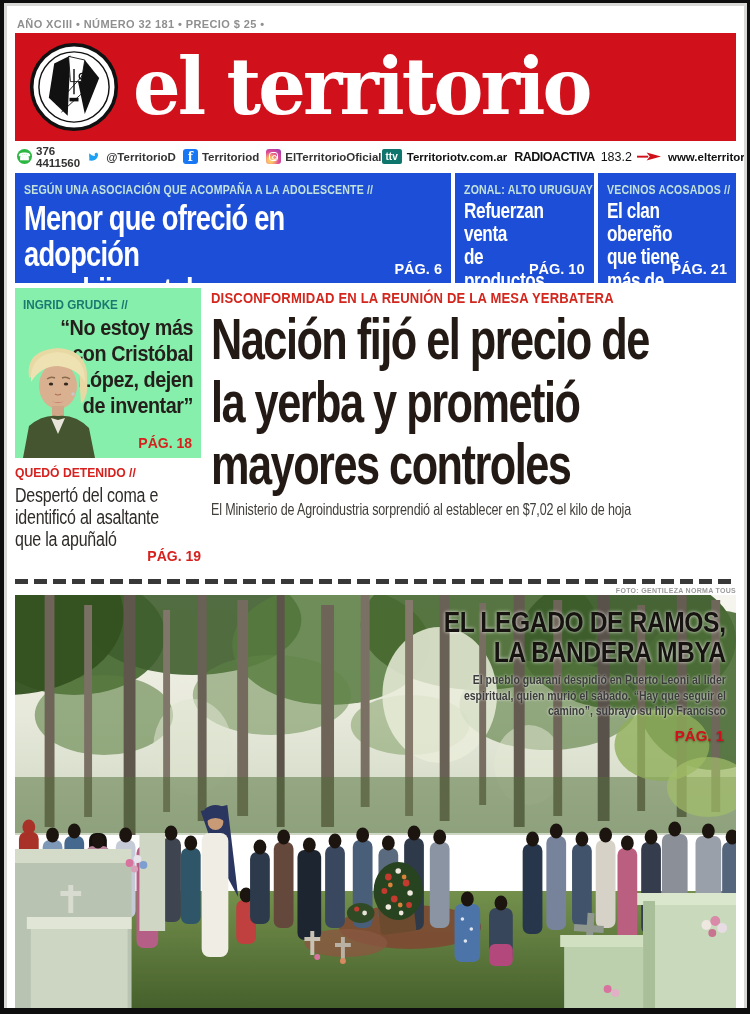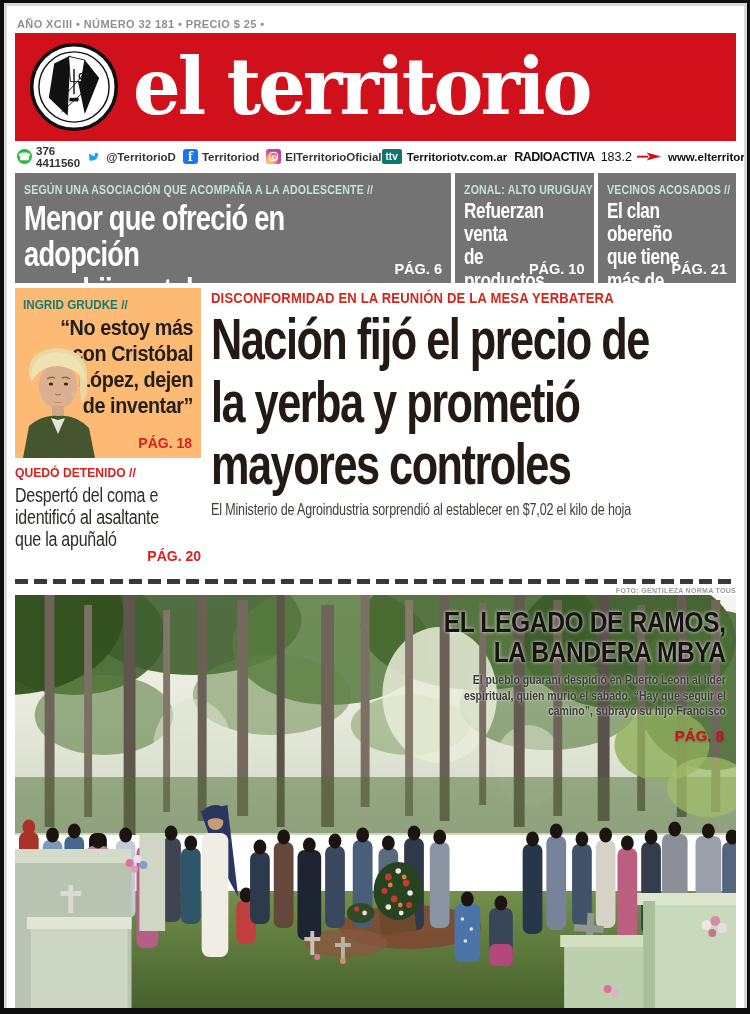--- a/index.html
+++ b/index.html
@@ -30,33 +30,33 @@
   .icn-ig i{display:block;width:9px;height:9px;border:1.4px solid #fff;border-radius:3px;position:relative;}
   .icn-ig i::after{content:"";position:absolute;left:2px;top:2px;width:3px;height:3px;border:1px solid #fff;border-radius:50%;}
   .ttv-box{background:#0f766e;color:#fff;font-weight:bold;font-size:10px;padding:2px 4px;border-radius:2px;}
   .sb-right .sb-item{gap:5px;}
   .radio-name{font-weight:bold;font-size:12.5px;letter-spacing:-.5px;color:#111;}
   .radio-freq{font-weight:normal;font-size:12.5px;color:#111;margin-left:1px;}
   .site{color:#111;}
 
   
   .teal-band{display:flex;gap:4px;height:110px;margin-top:1px;}
-  .teal-box{background:#737373;color:#fff;padding:7px 9px;position:relative;overflow:hidden;cursor:pointer;}
+  .teal-box{background:#1d4ed8;color:#fff;padding:7px 9px;position:relative;overflow:hidden;cursor:pointer;}
   .teal-box.big{width:436px;flex:0 0 auto;}
   .teal-box.small{flex:1;}
   .t-kicker{color:#c2e2db;font-size:12px;font-weight:bold;letter-spacing:.2px;white-space:nowrap;display:inline-block;transform:scaleX(.88);transform-origin:left top;}
   .t-head{font-weight:bold;white-space:pre-line;display:inline-block;transform-origin:left top;}
   .big .t-head{font-size:35px;line-height:1.04;letter-spacing:-1px;transform:scaleX(.78);margin-top:2px;}
   .small .t-head{font-size:21.5px;line-height:1.08;letter-spacing:-.5px;transform:scaleX(.80);margin-top:2px;}
   .t-page{position:absolute;right:9px;bottom:6px;font-weight:bold;font-size:14.5px;}
 
   
   .main-row{display:flex;gap:10px;margin-top:5px;height:286px;}
   .left-col{width:186px;flex:0 0 auto;}
-  .quote-box{background:#fdba74;height:170px;position:relative;padding:7px 8px;cursor:pointer;}
+  .quote-box{background:#86efac;height:170px;position:relative;padding:7px 8px;cursor:pointer;}
   .q-kicker{color:#1b7a70;font-weight:bold;font-size:13px;white-space:nowrap;display:inline-block;transform:scaleX(.9);transform-origin:left top;}
   .q-text{margin-top:2px;text-align:right;font-weight:bold;font-size:22.5px;line-height:1.16;color:#241f1b;letter-spacing:-.5px;white-space:pre-line;}
   .q-text .cx{display:inline-block;transform:scaleX(.88);transform-origin:right top;white-space:pre-line;}
   .q-page{position:absolute;right:9px;bottom:7px;color:#d6211e;font-weight:bold;font-size:14px;}
   .avatar{position:absolute;left:0;bottom:0;width:86px;height:116px;}
   .detained{margin-top:5px;cursor:pointer;}
   .d-kicker{color:#d6211e;font-weight:bold;font-size:13.5px;white-space:nowrap;display:inline-block;transform:scaleX(.9);transform-origin:left top;}
   .d-head{margin-top:3px;font-size:20px;line-height:1.1;color:#2e2b28;letter-spacing:-.3px;white-space:pre-line;display:inline-block;transform:scaleX(.8);transform-origin:left top;}
   .d-page{text-align:right;color:#d6211e;font-weight:bold;font-size:14px;margin-top:-2px;}
 
@@ -207,21 +207,21 @@
             <circle cx="58" cy="52" r="1.8" fill="#c8c8c8"></circle>
           </svg>
         </span>
         <span class="q-page">PÁG. 18</span>
       </article>
       <article class="detained">
         <span class="d-kicker">QUEDÓ DETENIDO //</span><br>
         <span class="d-head">Despertó del coma e
 identificó al asaltante
 que la apuñaló</span>
-        <div class="d-page">PÁG. 20</div>
+        <div class="d-page">PÁG. 19</div>
       </article>
     </aside>
 
     <section class="main-story">
       <span class="m-kicker">DISCONFORMIDAD EN LA REUNIÓN DE LA MESA YERBATERA</span><br>
       <span class="m-head">Nación fijó el precio de
 la yerba y prometió
 mayores controles</span>
       <div class="m-deck">
         <div class="dl"><span class="deck-in">El Ministerio de Agroindustria sorprendió al establecer en $7,02 el kilo de hoja</span></div>
@@ -425,18 +425,18 @@
                 <circle cx="600" cy="394" r="4" fill="#d873a0"></circle>
                 <circle cx="608" cy="398" r="4" fill="#e0b0c4"></circle>
               </g>
       </g>
     </svg>
     <div class="ph-head"><span class="cx">EL LEGADO DE RAMOS,
 LA BANDERA MBYA</span></div>
     <div class="ph-deck"><span class="cx">El pueblo guaraní despidió en Puerto Leoni al líder
 espiritual, quien murió el sábado. “Hay que seguir el
 camino”, subrayó su hijo Francisco</span></div>
-    <div class="ph-page">PÁG. 8</div>
+    <div class="ph-page">PÁG. 1</div>
   </figure>
 
 </div>
 </div>
 </div>
 
 </body></html>

